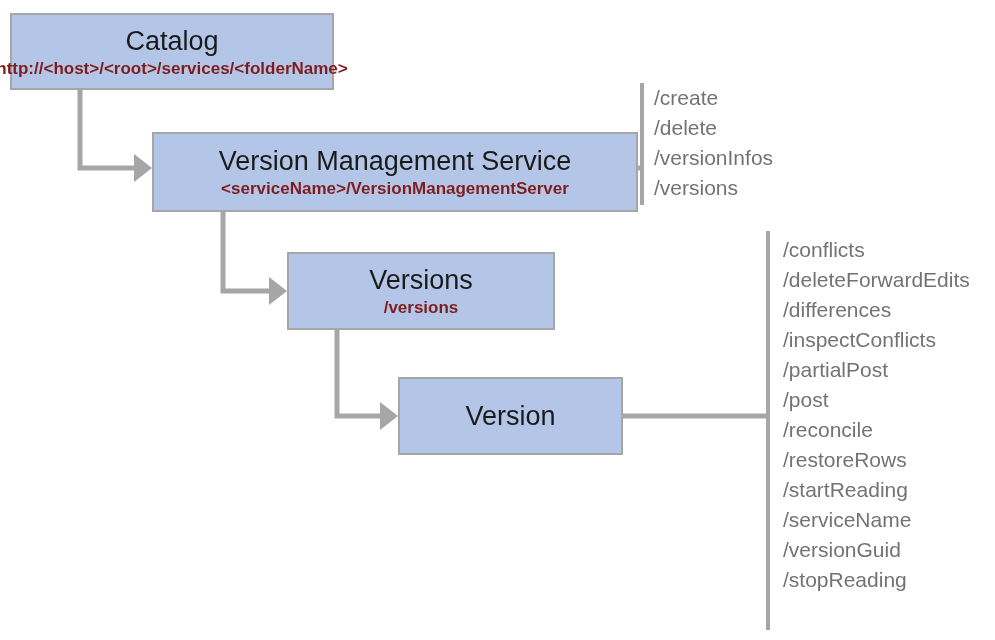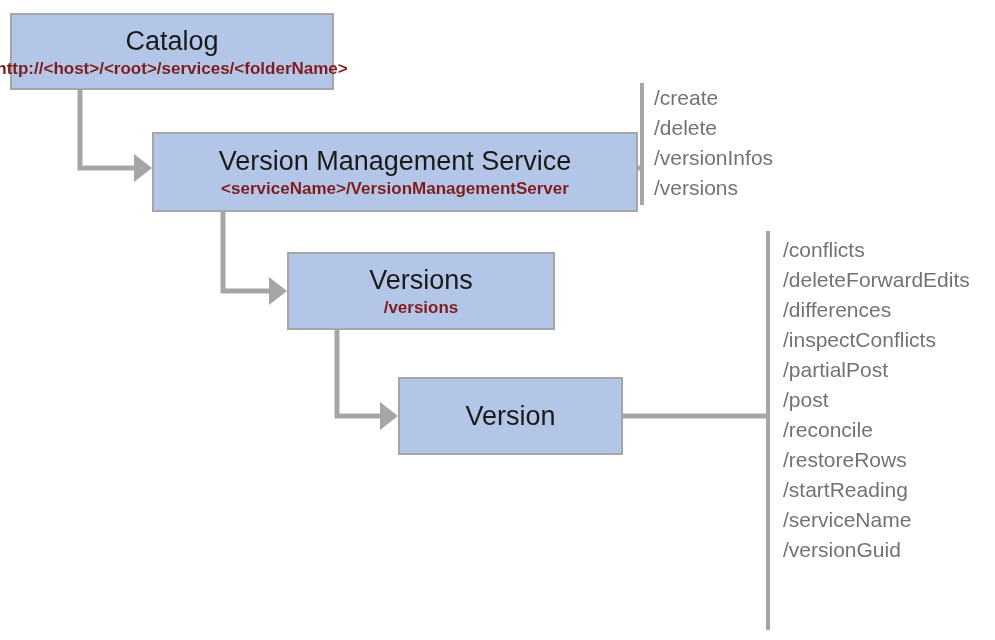--- a/index.html
+++ b/index.html
@@ -129,15 +129,16 @@
     <div>/deleteForwardEdits</div>
     <div>/differences</div>
     <div>/inspectConflicts</div>
     <div>/partialPost</div>
     <div>/post</div>
     <div>/reconcile</div>
     <div>/restoreRows</div>
     <div>/startReading</div>
     <div>/serviceName</div>
     <div>/versionGuid</div>
+    <div>/stopReading</div>
   </div>
 
 </div>
 
 </body></html>

